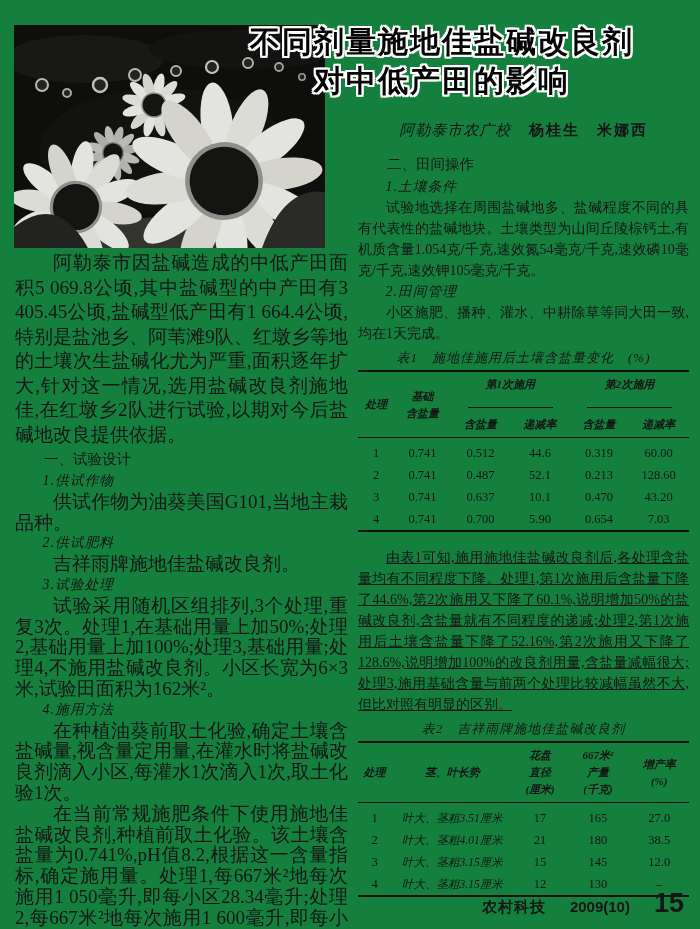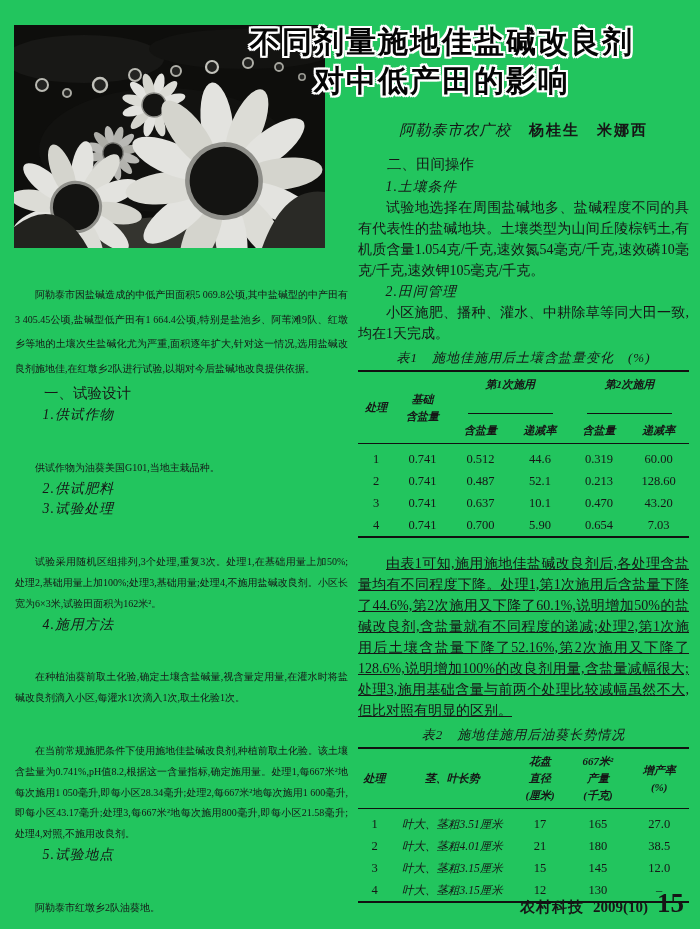--- a/index.html
+++ b/index.html
@@ -1,17 +1,17 @@
 <!DOCTYPE html>
 <html><head>
 <meta charset="utf-8">
 <style>
   html,body{margin:0;padding:0;}
   body{width:700px;height:929px;background:#e9e9e6;font-family:"Liberation Serif","DejaVu Serif",serif;}
-  .page{position:relative;width:700px;height:929px;background:#22c55e;overflow:hidden;color:#161616;}
+  .page{position:relative;width:700px;height:929px;background:#15803d;overflow:hidden;color:#161616;}
 
   
   .photo{position:absolute;left:14px;top:25px;width:311px;height:223px;z-index:1;}
 
   
   .title{position:absolute;left:226px;top:22px;width:432px;z-index:2;text-align:center;
     font-family:"DejaVu Sans","Liberation Sans",sans-serif;font-weight:900;font-size:30px;
     line-height:39px;letter-spacing:2px;color:#050505;
     text-shadow:-2px -2px 0 #fff,0 -2px 0 #fff,2px -2px 0 #fff,-2px 0 0 #fff,2px 0 0 #fff,
                 -2px 2px 0 #fff,0 2px 0 #fff,2px 2px 0 #fff,-1px -1px 0 #fff,1px 1px 0 #fff;}
@@ -21,43 +21,43 @@
   .byline .aff{font-style:italic;letter-spacing:1px;}
   .byline .names{font-weight:bold;margin-left:14px;letter-spacing:2px;}
 
   
   .col{position:absolute;z-index:2;}
   .col-left{left:15px;top:251px;width:333px;}
   .col-right{left:358px;top:153px;width:331px;}
 
   p{margin:0;text-align:justify;}
   .indent{text-indent:2em;}
-  .col-left p{font-size:10px;line-height:20.8px;margin-top:32px;}
+  .col-left p{font-size:19px;line-height:20.8px;}
   .col-left p.intro{line-height:24.5px;}
   .col-right p{font-size:14px;line-height:21px;}
 
   .hei{font-family:"DejaVu Sans","Liberation Sans",sans-serif;font-weight:normal;font-size:14.5px;
        line-height:21px;margin:1px 0;text-indent:2em;}
   .col-left .hei{line-height:22px;}
   .kai{font-style:italic;font-weight:500;font-size:13.8px;line-height:20.8px;margin:0;text-indent:2em;letter-spacing:1px;}
   .col-right .kai{line-height:21px;}
 
   
   .tcap{text-align:center;font-weight:normal;font-style:italic;font-size:13px;line-height:18px;margin:5px 0 3px;letter-spacing:1px;}
   table.tbl{width:100%;border-collapse:collapse;border-top:2px solid #111;border-bottom:2px solid #111;}
   .tbl th{font-size:11px;font-weight:600;font-style:italic;padding:4px 1px;white-space:pre-line;
           line-height:1.55;text-align:center;vertical-align:middle;}
   .tbl td{font-size:12.5px;text-align:center;padding:3px 1px;line-height:16px;}
   .tbl tbody tr:first-child td{border-top:1.5px solid #111;padding-top:7px;}
-  .tbl .grp span{display:inline-block;border-bottom:1px solid #111;padding:0 18px 20px;}
+  .tbl .grp span{display:inline-block;border-bottom:1px solid #111;padding:0 18px 14px;}
   #table2 td.growth{font-size:11.5px;font-style:italic;}
 
   
-  .footer{position:absolute;right:16px;bottom:10px;z-index:2;display:flex;align-items:baseline;gap:9px;
-          font-family:Liberation Serif, serif;font-weight:bold;}
+  .footer{position:absolute;right:16px;bottom:10px;z-index:2;display:flex;align-items:baseline;gap:24px;
+          font-family:Liberation Sans, sans-serif;font-weight:bold;}
   .footer .journal{font-size:15px;letter-spacing:1px;}
   .footer .issue{font-size:15px;}
   .footer .pageno{font-size:27px;}
 </style>
 </head>
 <body>
 
 <div class="page">
 
   <div class="photo">
@@ -111,20 +111,21 @@
     <span class="aff">阿勒泰市农广校</span>
     <span class="names">杨桂生　米娜西</span>
   </div>
 
   <div class="col col-left">
     <p class="intro indent">阿勒泰市因盐碱造成的中低产田面积5 069.8公顷,其中盐碱型的中产田有3 405.45公顷,盐碱型低产田有1 664.4公顷,特别是盐池乡、阿苇滩9队、红墩乡等地的土壤次生盐碱化尤为严重,面积逐年扩大,针对这一情况,选用盐碱改良剂施地佳,在红墩乡2队进行试验,以期对今后盐碱地改良提供依据。</p>
     <h3 class="hei">一、试验设计</h3>
     <h4 class="kai">1.供试作物</h4>
     <p class="indent">供试作物为油葵美国G101,当地主栽品种。</p>
     <h4 class="kai">2.供试肥料</h4>
+    <p class="indent">吉祥雨牌施地佳盐碱改良剂。</p>
     <h4 class="kai">3.试验处理</h4>
     <p class="indent">试验采用随机区组排列,3个处理,重复3次。处理1,在基础用量上加50%;处理2,基础用量上加100%;处理3,基础用量;处理4,不施用盐碱改良剂。小区长宽为6×3米,试验田面积为162米²。</p>
     <h4 class="kai">4.施用方法</h4>
     <p class="indent">在种植油葵前取土化验,确定土壤含盐碱量,视含量定用量,在灌水时将盐碱改良剂滴入小区,每灌水1次滴入1次,取土化验1次。</p>
     <p class="indent">在当前常规施肥条件下使用施地佳盐碱改良剂,种植前取土化验。该土壤含盐量为0.741%,pH值8.2,根据这一含量指标,确定施用量。处理1,每667米²地每次施用1 050毫升,即每小区28.34毫升;处理2,每667米²地每次施用1 600毫升,即每小区43.17毫升;处理3,每667米²地每次施用800毫升,即每小区21.58毫升;处理4,对照,不施用改良剂。</p>
     <h4 class="kai">5.试验地点</h4>
     <p class="indent">阿勒泰市红墩乡2队油葵地。</p>
   </div>
 
   <div class="col col-right">
@@ -182,21 +183,21 @@
             <td>0.700</td>
             <td>5.90</td>
             <td>0.654</td>
             <td>7.03</td>
         </tr>
       </tbody>
     </table>
 
     <p class="indent" style="margin-top:15px;text-decoration:underline;">由表1可知,施用施地佳盐碱改良剂后,各处理含盐量均有不同程度下降。处理1,第1次施用后含盐量下降了44.6%,第2次施用又下降了60.1%,说明增加50%的盐碱改良剂,含盐量就有不同程度的递减;处理2,第1次施用后土壤含盐量下降了52.16%,第2次施用又下降了128.6%,说明增加100%的改良剂用量,含盐量减幅很大;处理3,施用基础含量与前两个处理比较减幅虽然不大,但比对照有明显的区别。</p>
 
-    <div class="tcap">表2　施地佳施用后油葵长势情况</div>
+    <div class="tcap">表2　吉祥雨牌施地佳盐碱改良剂</div>
     <table class="tbl" id="table2">
       <thead>
         <tr>
           <th style="width:10%">处理</th>
           <th style="width:37%">茎、叶长势</th>
           <th style="width:16%">花盘
 直径
 (厘米)</th>
           <th style="width:19%">667米²
 产量

